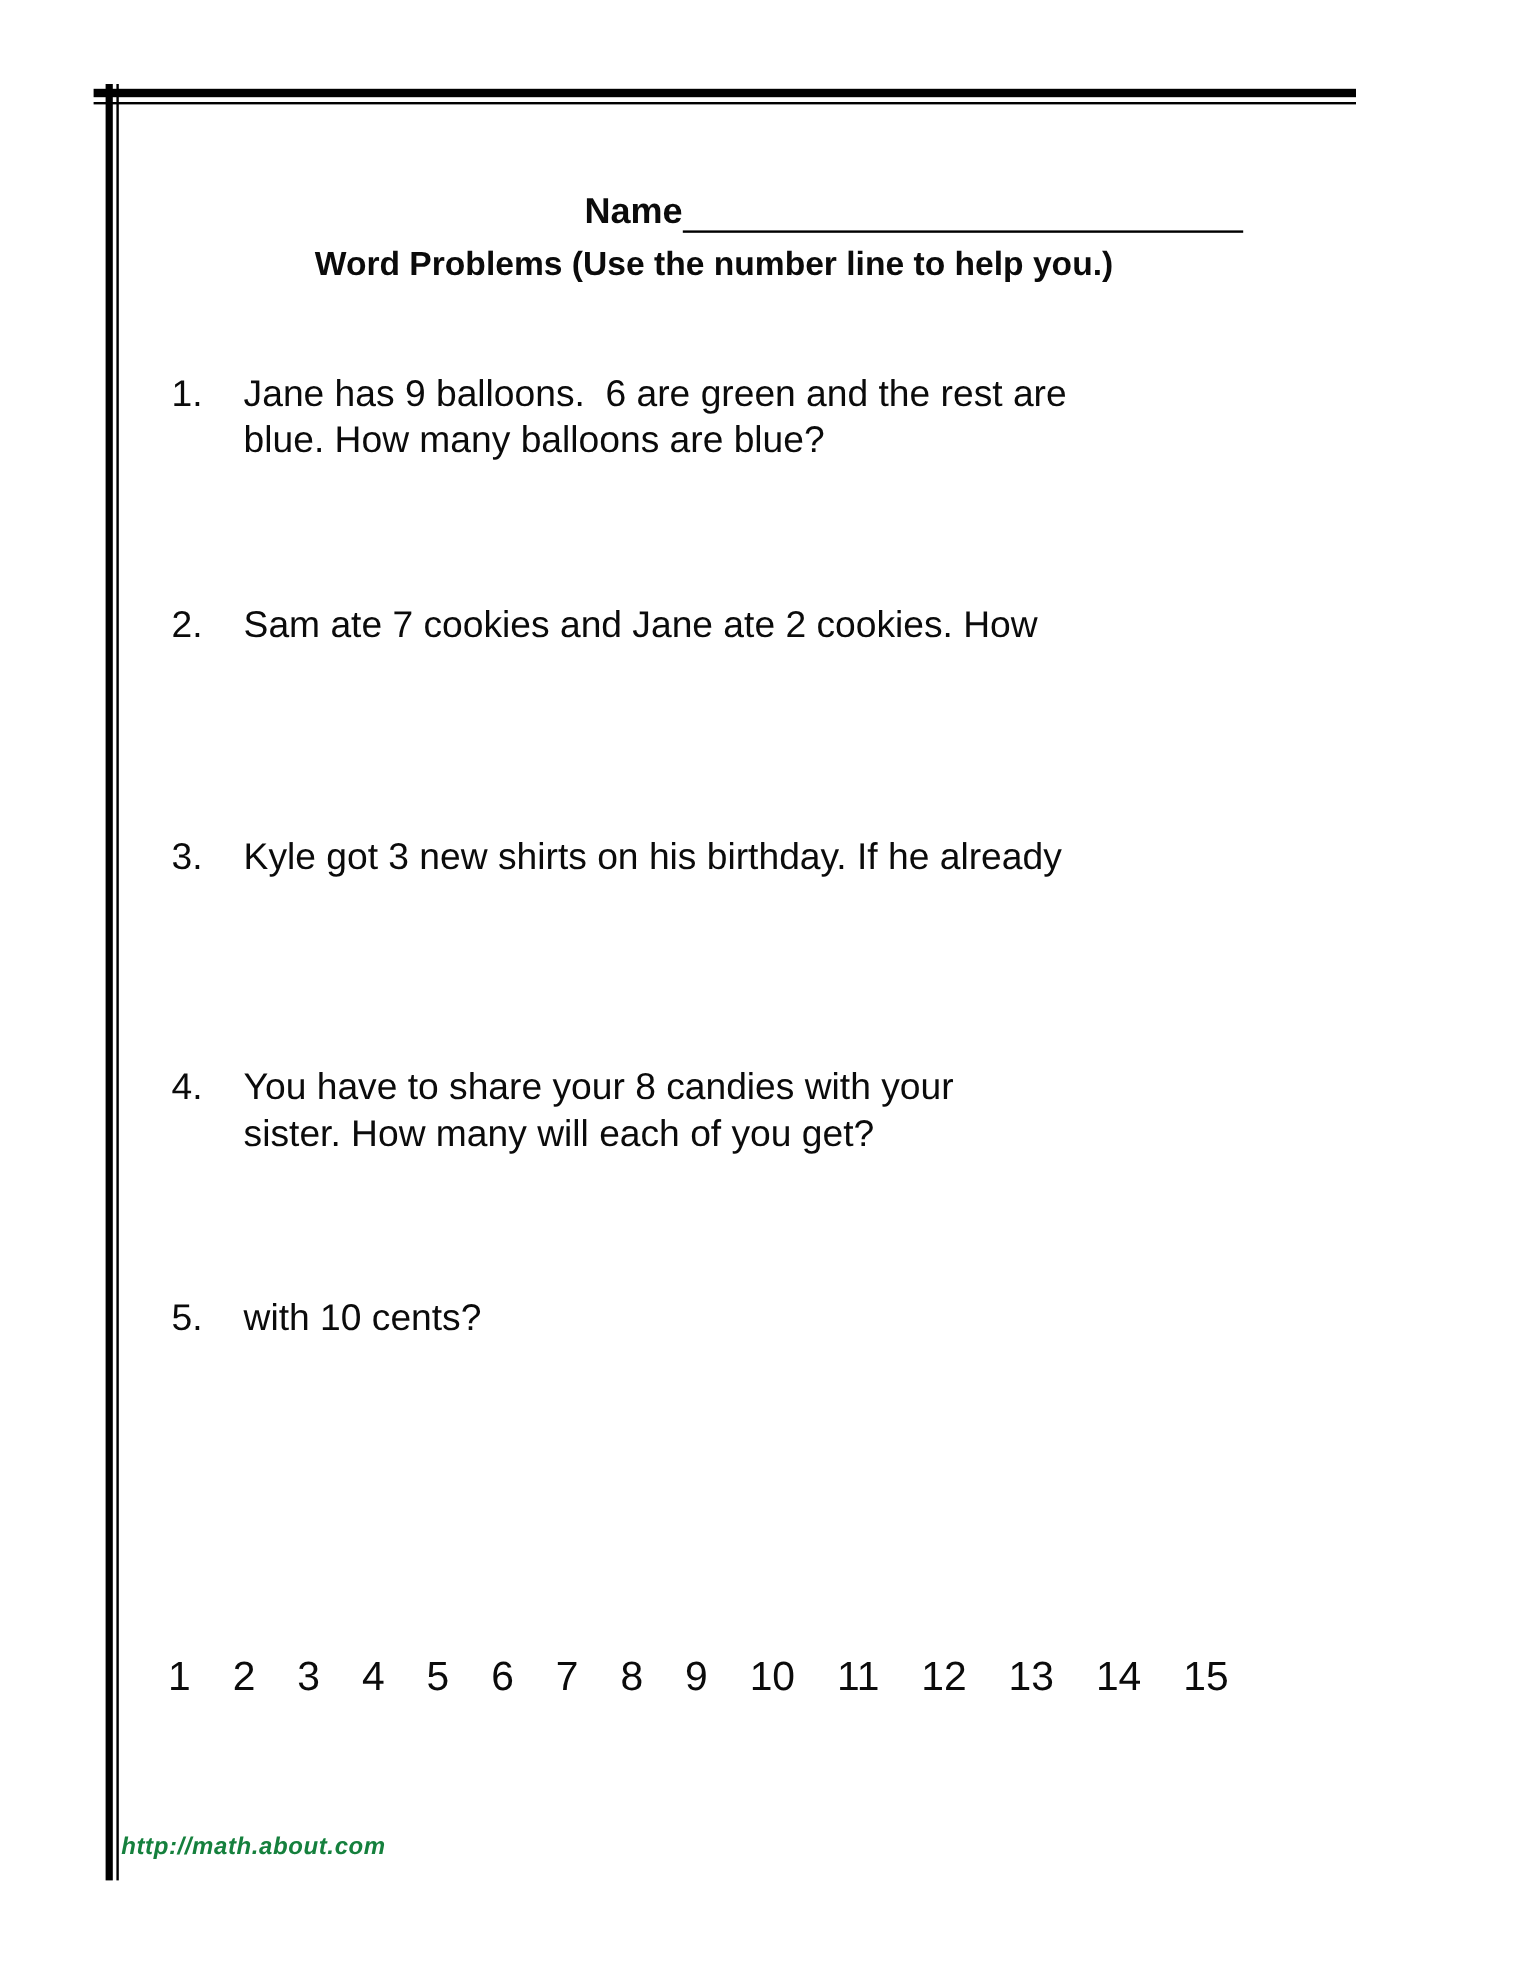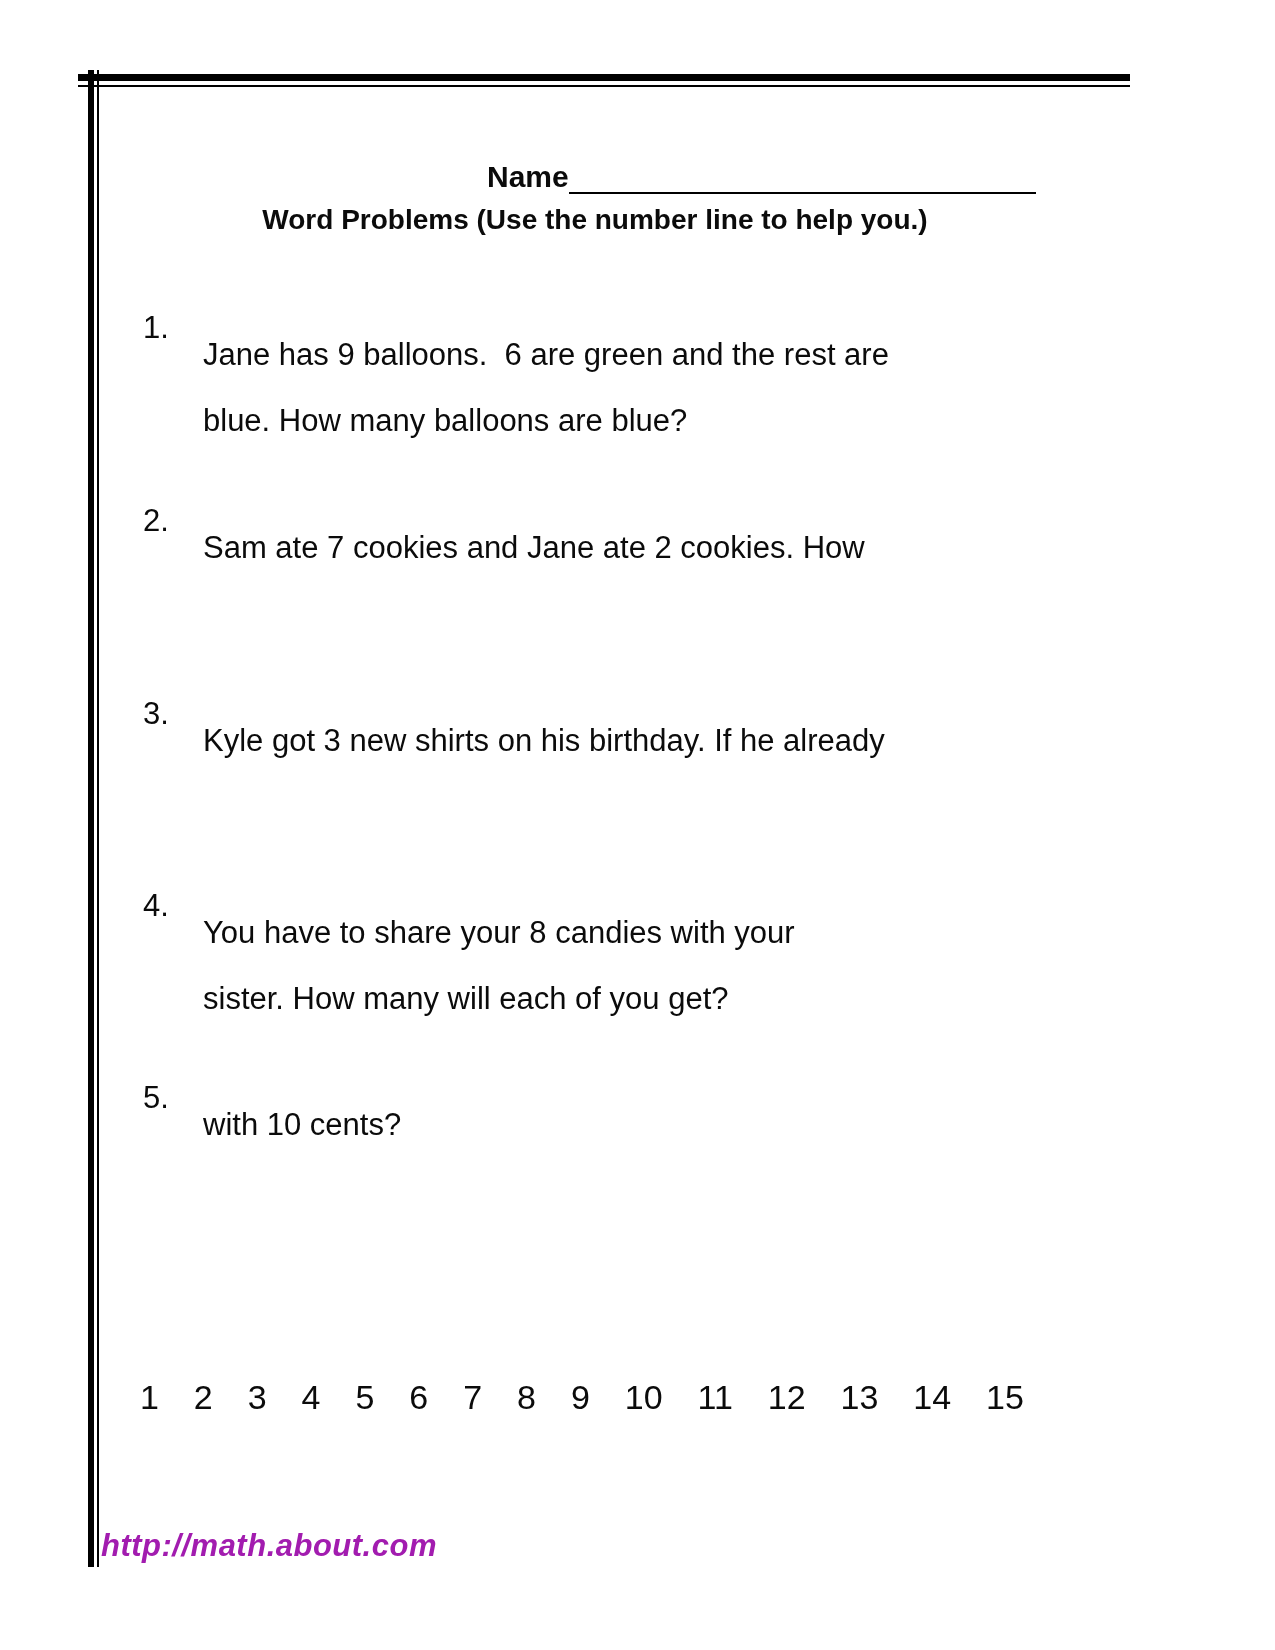--- a/index.html
+++ b/index.html
@@ -74,45 +74,44 @@
     display: flex;
     font-size: 31px;
     line-height: 39px;
   }
   .problem-number {
     width: 60px;
     flex: 0 0 60px;
   }
   .problem-text .line {
     white-space: pre;
-    margin-top: 27px;
   }
   .p1 { top: 308px; }
   .p2 { top: 501px; }
   .p3 { top: 694px; }
   .p4 { top: 886px; }
   .p5 { top: 1078px; }
   
   .number-line {
     position: absolute;
     left: 140px; top: 1378px;
     width: 884px;
     display: flex;
     justify-content: space-between;
     font-size: 34px;
     font-weight: 500;
   }
   
   .footer-url {
     position: absolute;
     left: 101px; top: 1528px;
-    font-size: 31px;
+    font-size: 20px;
     font-weight: bold;
     font-style: italic;
-    color: #a21caf;
+    color: #15803d;
     letter-spacing: 0.5px;
   }
 </style>
 </head>
 <body>
 
 <div class="page">
 
   <div class="border-top-thick"></div>
   <div class="border-top-thin"></div>

